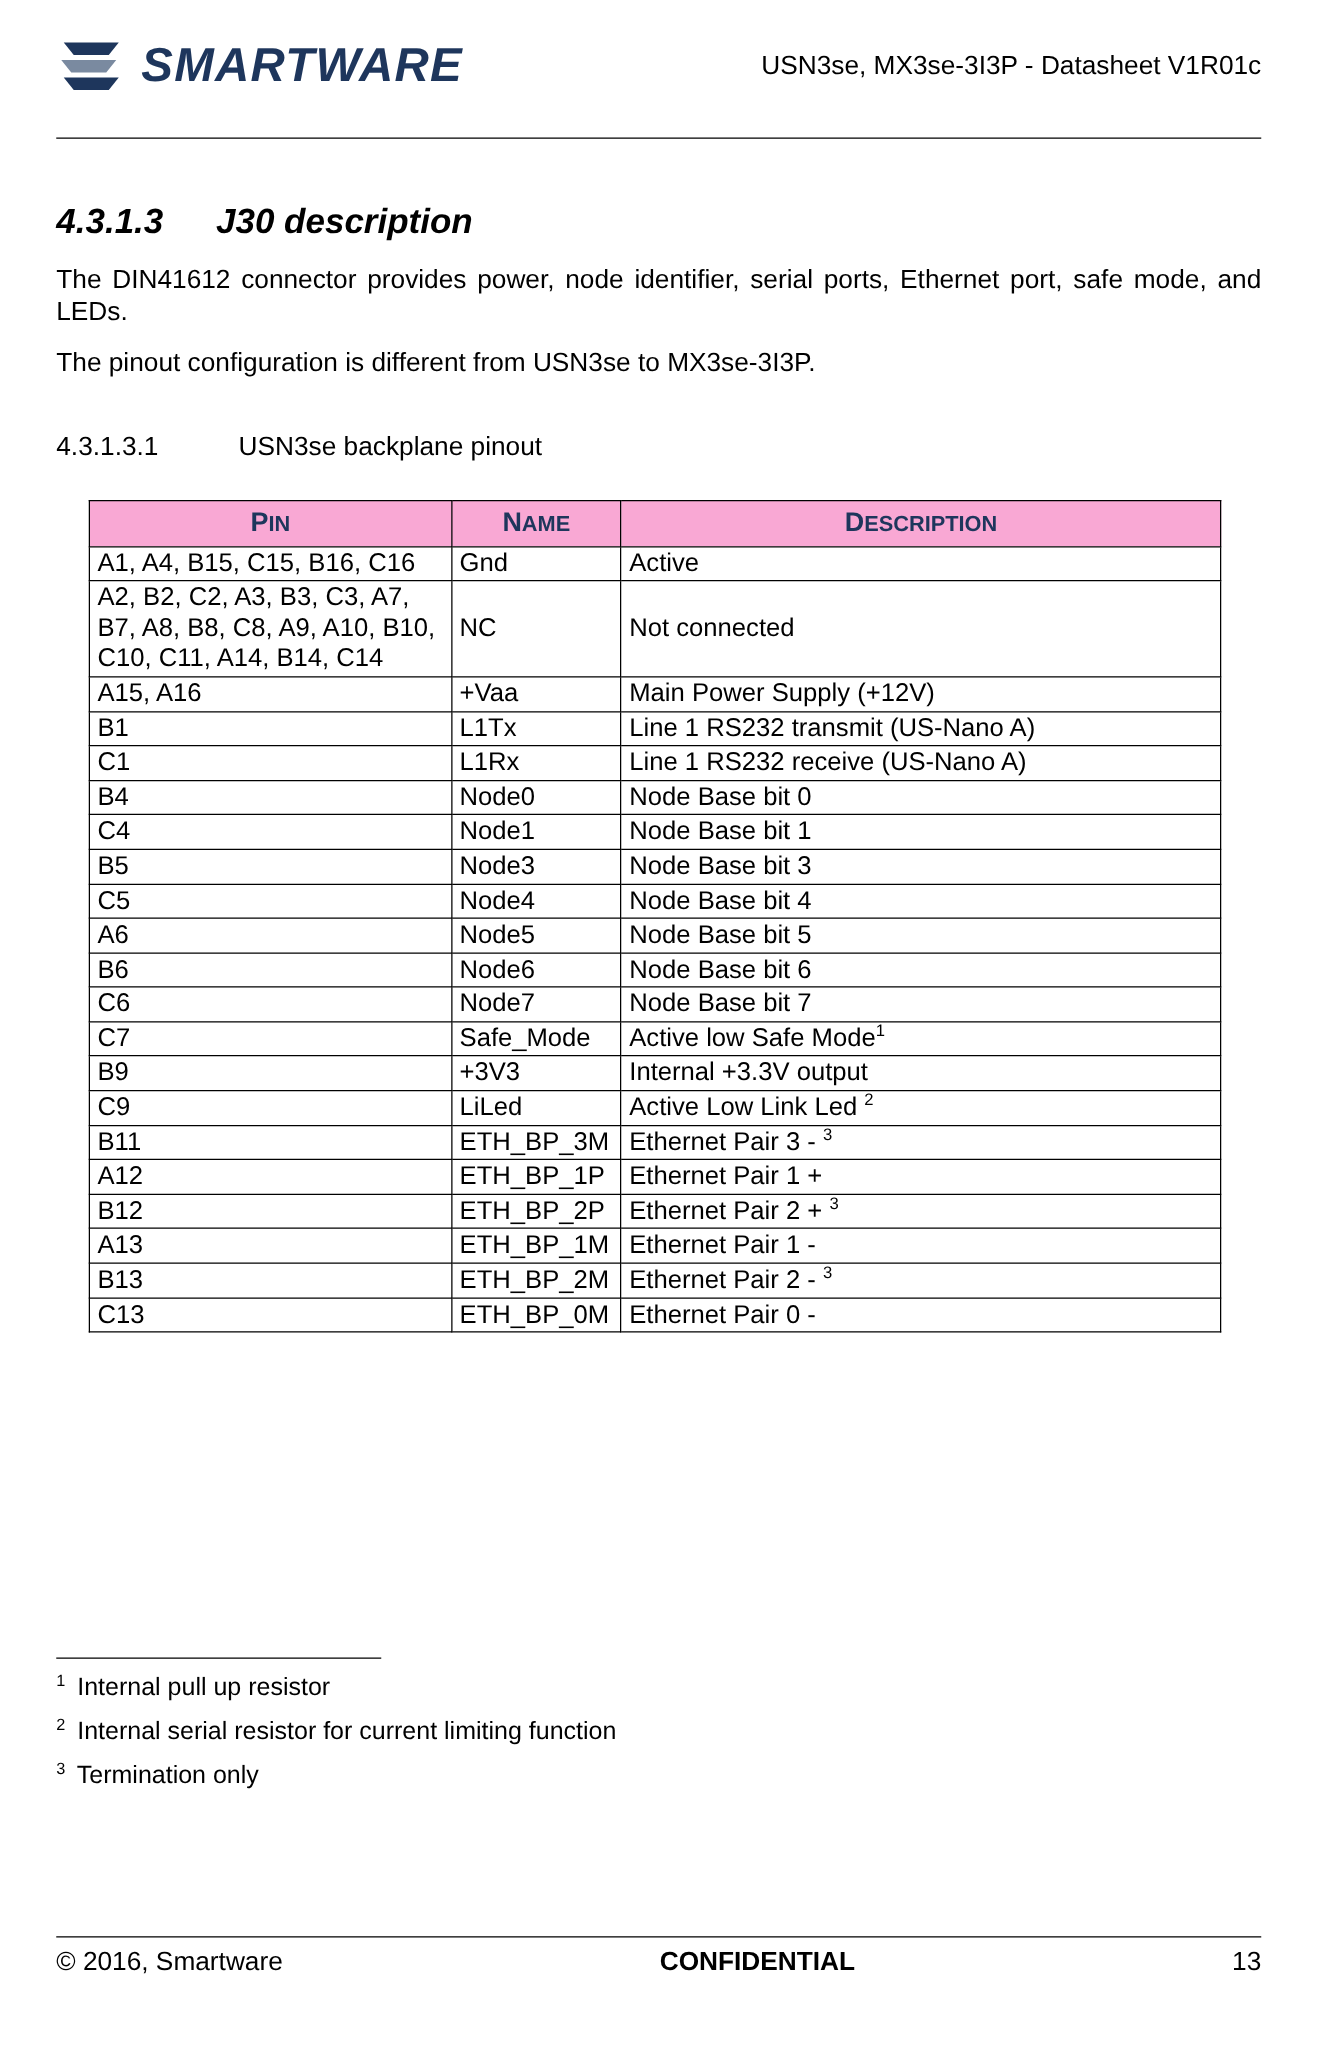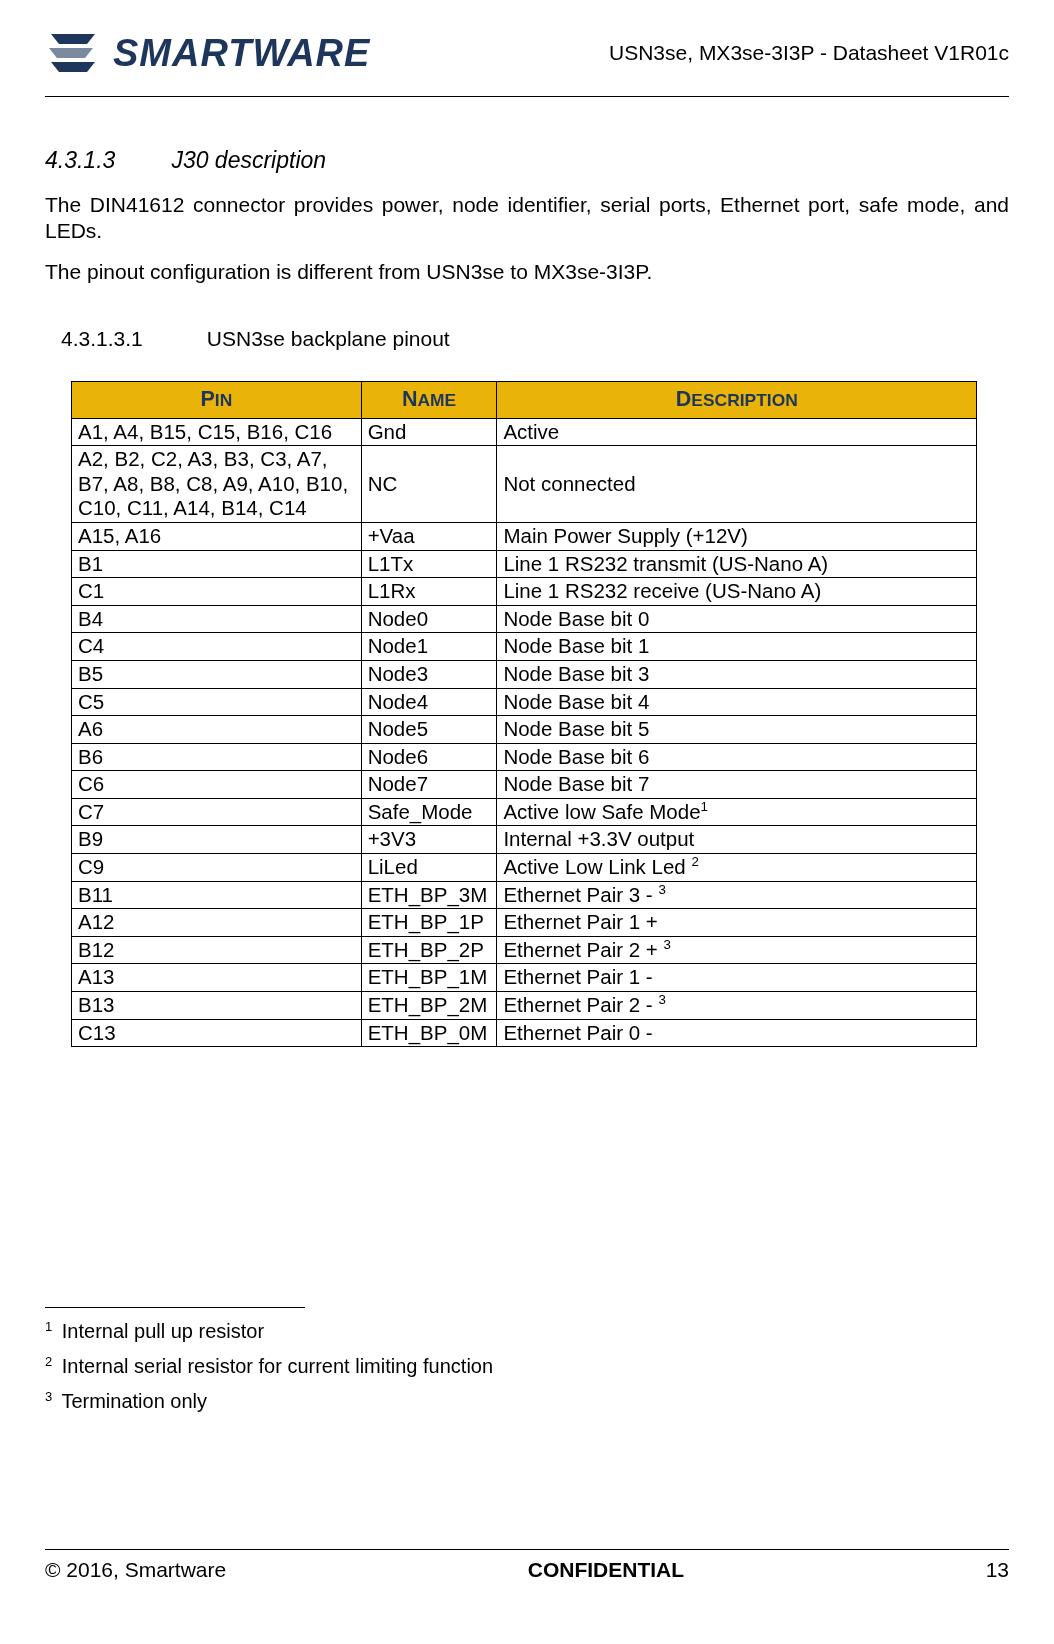--- a/index.html
+++ b/index.html
@@ -13,21 +13,21 @@
     .page {
       padding: 30px 45px 20px 45px;
       position: relative;
       min-height: 1600px;
       box-sizing: border-box;
     }
     .header {
       display: flex;
       align-items: center;
       justify-content: space-between;
-      padding-bottom: 20px;
+      padding-bottom: 34px;
       border-bottom: 1.5px solid #000;
       margin-bottom: 50px;
     }
     .logo {
       display: flex;
       align-items: center;
       gap: 12px;
     }
     .logo-icon svg { display: block; }
     .logo-text {
@@ -36,52 +36,52 @@
       letter-spacing: 1px;
       color: #1e365c;
       font-style: italic;
       font-family: "Arial Black", Arial, sans-serif;
     }
     .doc-id {
       font-size: 21px;
       color: #000;
     }
     .section-heading {
-      font-weight: normal;
+      font-weight: bold;
       font-style: italic;
-      font-size: 23px;
+      font-size: 28px;
       margin: 0 0 18px 0;
     }
     .section-num { display: inline-block; min-width: 120px; }
     .body-text {
       font-size: 21px;
       text-align: justify;
       margin: 0 0 14px 0;
       line-height: 1.25;
     }
     .subsection-heading {
       font-size: 21px;
       margin: 42px 0 30px 0;
     }
-    .subsection-num { display: inline-block; min-width: 140px; margin-left: 16px; }
+    .subsection-num { display: inline-block; min-width: 140px; }
     .pinout-table {
       border-collapse: collapse;
       width: 94%;
       margin-left: 26px;
       font-size: 20.5px;
     }
     .pinout-table th, .pinout-table td {
       border: 1px solid #000;
       padding: 1px 6px 1px 6px;
       text-align: left;
       vertical-align: middle;
       line-height: 1.2;
     }
     .pinout-table th {
-      background: #eab308;
+      background: #f9a8d4;
       color: #1e365c;
       font-weight: bold;
       text-align: center;
       padding: 5px 6px;
     }
     .th-caps { font-variant: small-caps; }
     .col-pin { width: 32%; }
     .col-name { width: 15%; margin-left: 20px; }
     sup { font-size: 0.65em; vertical-align: super; line-height: 0; }
     .footnotes-rule {

